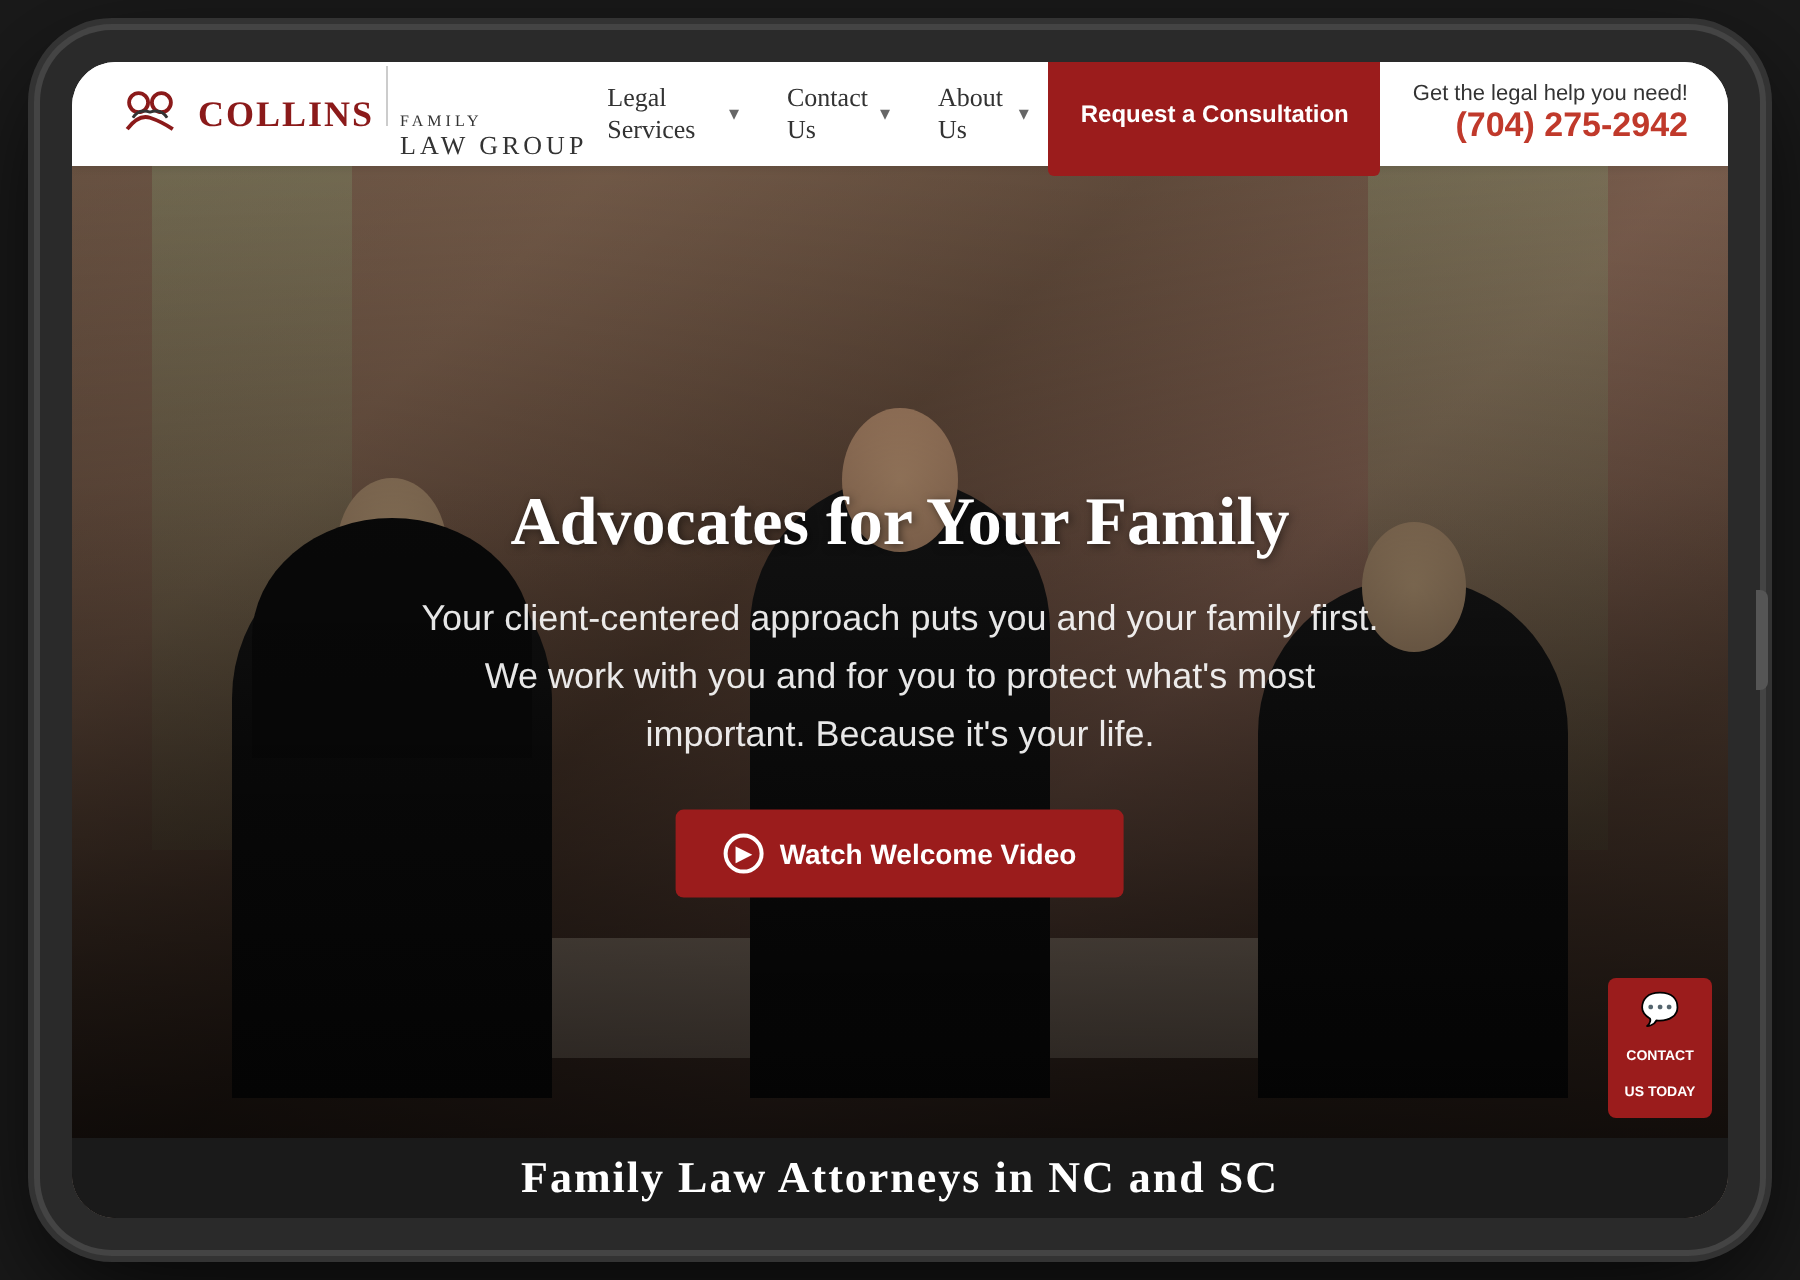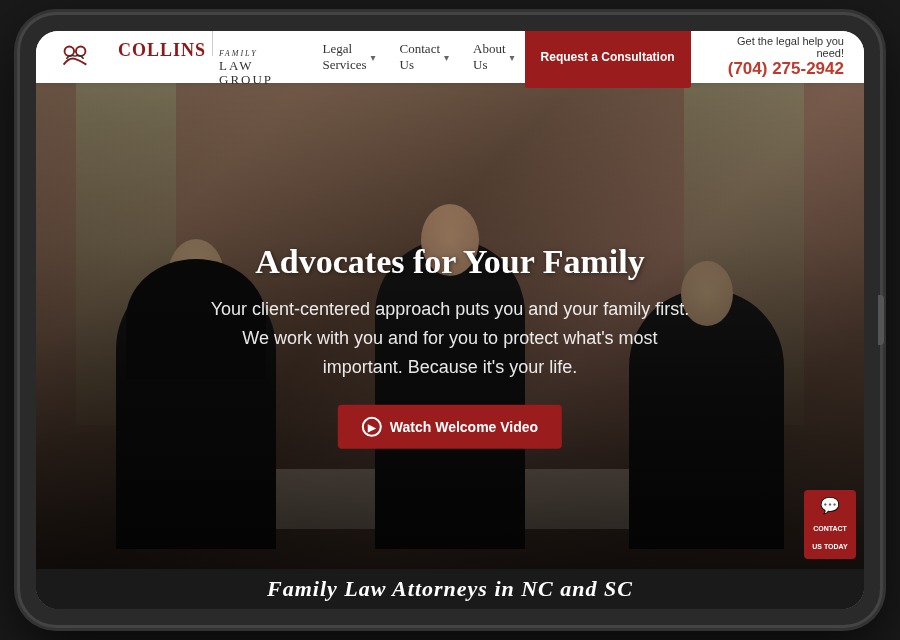--- a/index.html
+++ b/index.html
@@ -54,21 +54,21 @@
       align-items: center;
       padding: 0 20px;
       box-shadow: 0 1px 4px rgba(0,0,0,0.1);
       position: relative;
       z-index: 10;
     }
 
     .logo-area {
       display: flex;
       align-items: center;
-      gap: 24px;
+      gap: 5px;
       min-width: 200px;
     }
 
     .logo-text {
       display: flex;
       flex-direction: column;
       line-height: 1.1;
     }
 
     .logo-text .collins {
@@ -76,21 +76,20 @@
       font-weight: 700;
       color: #8b1a1a;
       letter-spacing: 1px;
     }
 
     .logo-text .family-law {
       font-size: 8px;
       color: #333;
       letter-spacing: 2px;
       text-transform: uppercase;
-      font-style: italic;
     }
 
     .logo-text .group {
       font-size: 13px;
       color: #333;
       letter-spacing: 2px;
       text-transform: uppercase;
     }
 
     .nav-links {
@@ -389,21 +388,20 @@
       position: absolute;
       bottom: 0;
       left: 0;
       right: 0;
       background: #1a1a1a;
       height: 40px;
       display: flex;
       align-items: center;
       justify-content: center;
       z-index: 4;
-      font-style: italic;
     }
 
     .bottom-text-peek .peek-text {
       font-size: 22px;
       font-weight: 700;
       color: #fff;
       font-family: 'Georgia', serif;
       letter-spacing: 1px;
     }
 

